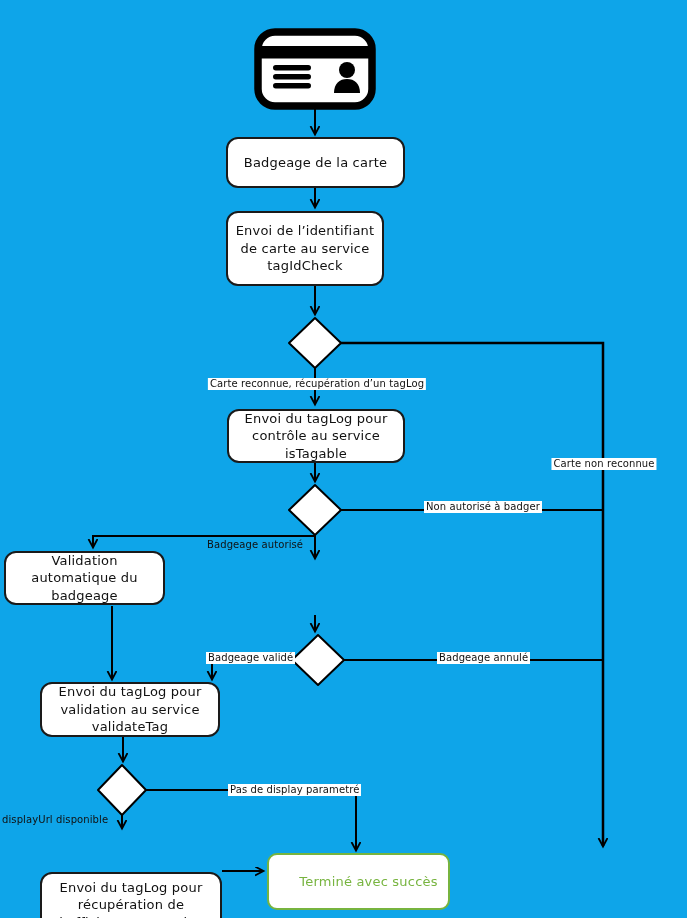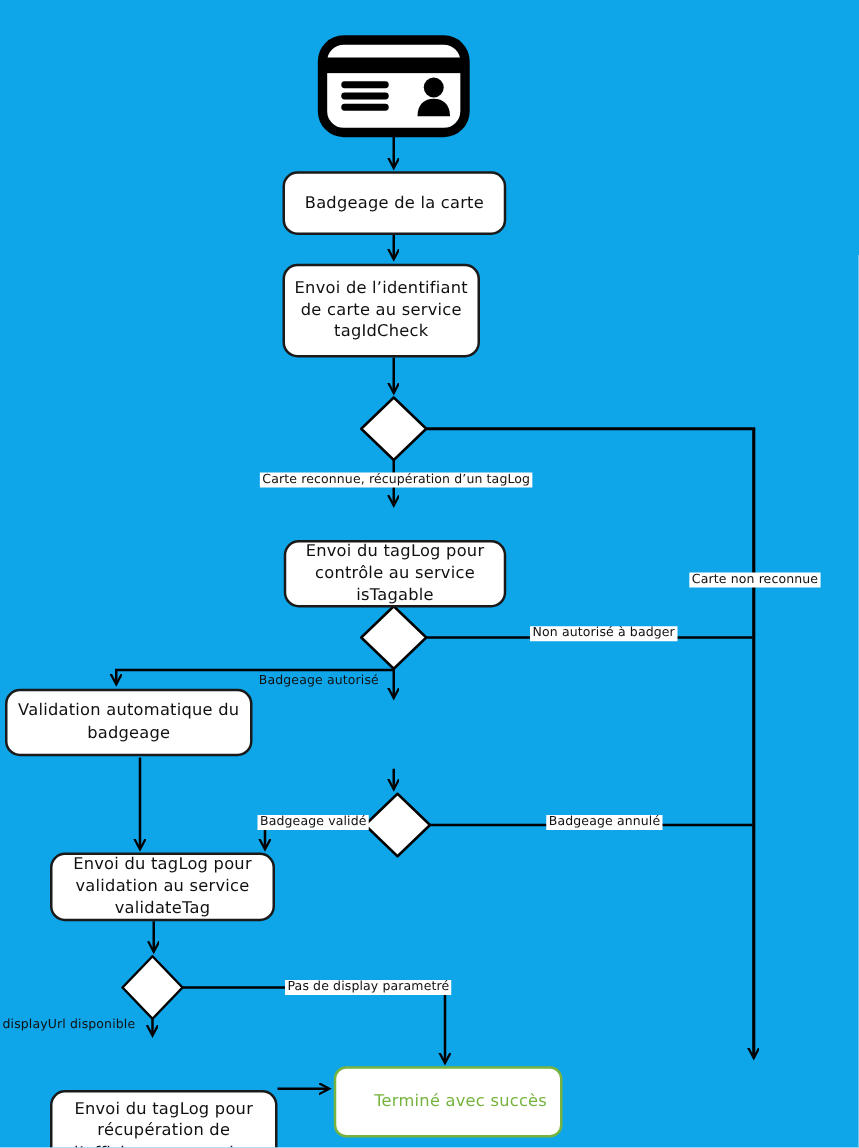--- a/index.html
+++ b/index.html
@@ -68,23 +68,23 @@
     <rect x="23" y="48" width="38" height="5.5" rx="2.75" fill="#000"></rect>
     <rect x="23" y="57" width="38" height="5.5" rx="2.75" fill="#000"></rect>
     <circle cx="97" cy="44" r="8" fill="#000"></circle>
     <path d="M84 67 C84 57.5 89.5 53 97 53 C104.5 53 110 57.5 110 67 Z" fill="#000"></path>
   </svg>
 
   <div class="node" style="left:226px;top:137px;width:179px;height:51px;">Badgeage de la carte</div>
 
   <div class="node" style="left:226px;top:211px;width:158px;height:75px;">Envoi de l’identifiant de carte au service tagIdCheck</div>
 
-  <div class="node" style="left:227px;top:409px;width:178px;height:54px;margin-top:23px;">Envoi du tagLog pour contrôle au service isTagable</div>
+  <div class="node" style="left:227px;top:409px;width:178px;height:54px;">Envoi du tagLog pour contrôle au service isTagable</div>
 
-  <div class="node" style="left:4px;top:551px;width:198px;height:54px;">Validation automatique du badgeage</div>
+  <div class="node" style="left:4px;top:551px;width:161px;height:54px;">Validation automatique du badgeage</div>
 
 
   <div class="node" style="left:40px;top:682px;width:180px;height:55px;">Envoi du tagLog pour validation au service validateTag</div>
 
   <div class="node" style="left:40px;top:831px;width:182px;height:84px;margin-top:41px;">Envoi du tagLog pour récupération de l’affichage au service getDisplay</div>
 
   <div class="node terminal success" style="left:267px;top:853px;width:183px;height:57px;">Terminé avec succès</div>
 
 
   <span class="edge-label on-line center-x" style="left:317px;top:378px;">Carte reconnue, récupération d’un tagLog</span>

